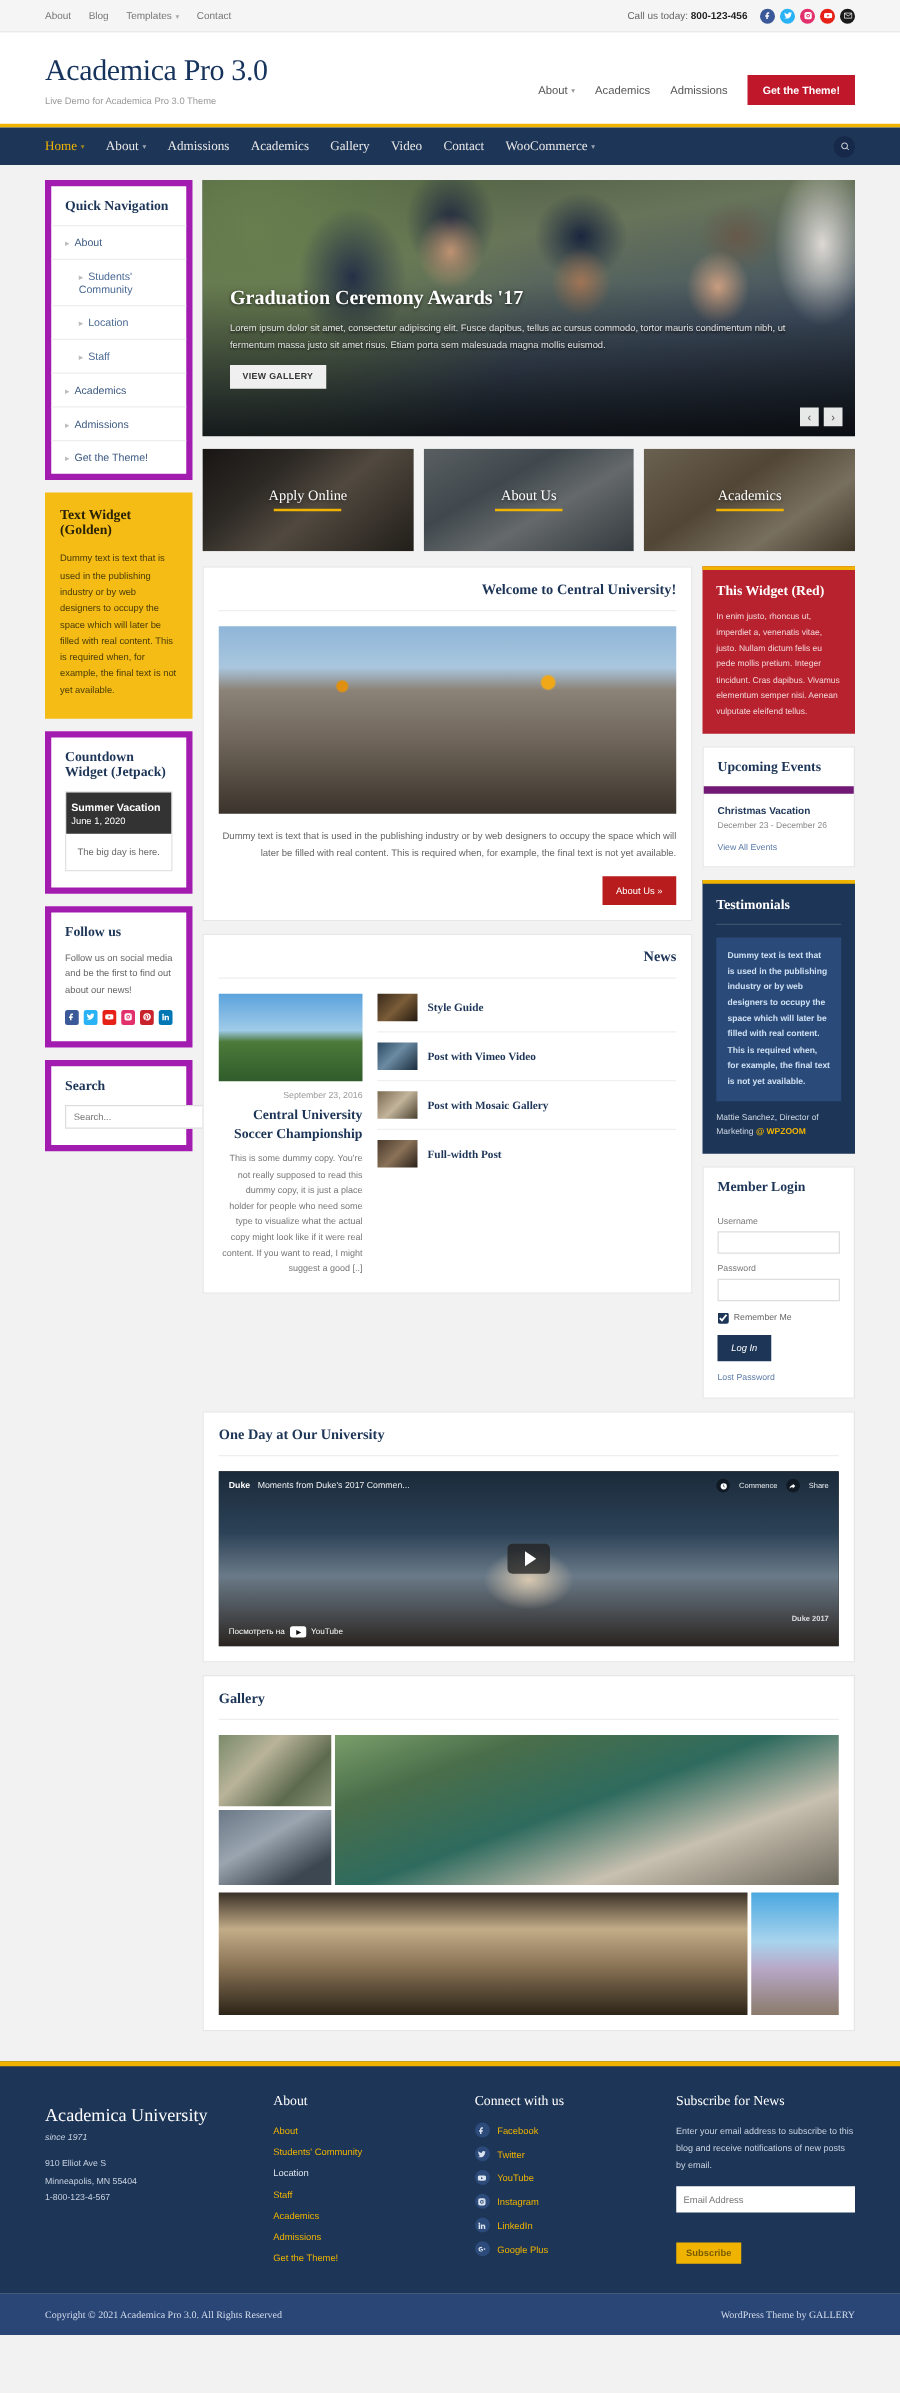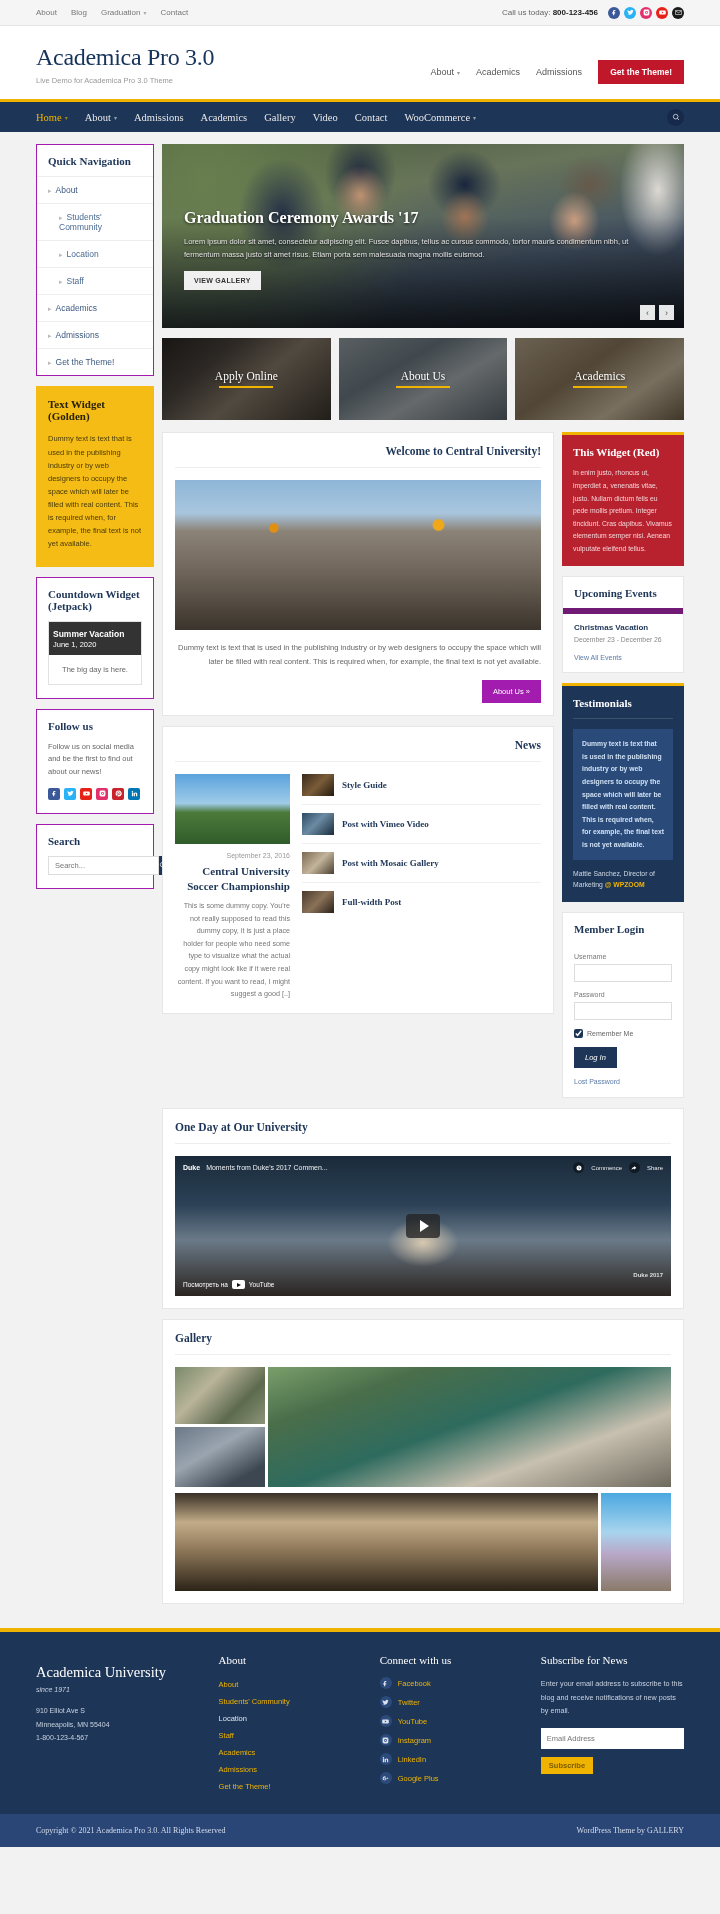--- a/index.html
+++ b/index.html
@@ -84,21 +84,21 @@
     background: #16294a; display: flex; align-items: center; justify-content: center;
     cursor: pointer;
   }
   .nav-search svg { width: 8px; height: 8px; stroke: #fff; fill: none; stroke-width: 2; }
 
   
   .wrap { display: flex; padding: 12px 36px 0 36px; gap: 8px; align-items: flex-start; }
   .col-left { width: 118px; flex: none; }
   .col-main { flex: 1; }
 
-  .widget { background: #fff; border: 1px solid #a21caf; margin-bottom: 10px; }
+  .widget { background: #fff; border: 5px solid #a21caf; margin-bottom: 10px; }
   .widget-title {
     font-family: "Liberation Serif", serif;
     font-size: 11px; color: #1d3557; font-weight: bold;
     padding: 10px 11px 9px 11px;
   }
   .qnav { list-style: none; }
   .qnav li { border-top: 1px solid #eee; }
   .qnav a {
     display: block; padding: 8px 11px; color: #3d5a80;
     text-decoration: none; font-size: 8.5px;
@@ -129,21 +129,21 @@
     background: #fff; outline: none;
   }
   .search-btn {
     width: 20px; height: 19px; background: #1d3557; border: none;
     display: flex; align-items: center; justify-content: center; cursor: pointer;
   }
   .search-btn svg { width: 8px; height: 8px; stroke: #fff; fill: none; stroke-width: 2; }
 
   
   .slider {
-    position: relative; height: 184px; overflow: hidden;
+    position: relative; height: 205px; overflow: hidden;
     background: linear-gradient(160deg,#3d4f3a 0%,#5a6b55 25%,#7d8a6e 45%,#4a5a66 70%,#2c3a48 100%);
     margin-bottom: 10px;
   }
   .slider-photo {
     position: absolute; inset: 0;
     background:
       radial-gradient(ellipse 70px 90px at 23% 38%, #27324a 0%, transparent 62%),
       radial-gradient(ellipse 46px 52px at 38% 28%, #c89a78 0%, transparent 58%),
       radial-gradient(ellipse 58px 70px at 38% 16%, #222c42 0%, transparent 62%),
       radial-gradient(ellipse 44px 50px at 58% 40%, #a87a5a 0%, transparent 55%),
@@ -206,21 +206,21 @@
   .welcome-img {
     height: 150px; width: 100%;
     background:
       radial-gradient(circle 11px at 72% 30%, #f0a818 0%, #f0a818 45%, transparent 60%),
       radial-gradient(circle 9px at 27% 32%, #e09010 0%, #e09010 45%, transparent 60%),
       linear-gradient(to bottom, #8fb6d8 0%, #a9c6de 22%, #8c8378 34%, #6e6459 62%, #3b342c 100%);
     margin-bottom: 11px;
   }
   .panel p.body { font-size: 7.6px; line-height: 1.85; color: #666; }
   .btn-navy {
-    display: inline-block; background: #a21caf; color: #fff; text-decoration: none;
+    display: inline-block; background: #b91c1c; color: #fff; text-decoration: none;
     font-size: 7.5px; padding: 7px 11px; margin-top: 11px;
   }
 
   
   .news-row { display: flex; gap: 12px; }
   .news-main { width: 115px; flex: none; }
   .news-thumb {
     width: 115px; height: 70px;
     background: linear-gradient(to bottom,#5ba3dd 0%,#9fcbe8 42%,#4c7a3a 55%,#2f5c2a 100%);
     margin-bottom: 8px;
@@ -342,21 +342,21 @@
   .f-social li { display: flex; align-items: center; gap: 6px; margin-bottom: 7px; }
   .f-social a { color: #f0b400; text-decoration: none; font-size: 7.5px; }
   .fsi { width: 12px; height: 12px; border-radius: 50%; background: #2c4a7a; display: flex; align-items: center; justify-content: center; flex: none; }
   .fsi svg { width: 7px; height: 7px; fill: #dbe4f0; }
   .f-sub p { font-size: 7.2px; color: #c8d2e0; line-height: 1.9; margin-bottom: 10px; }
   .f-sub input {
     width: 100%; height: 21px; border: none; padding: 0 6px; font-size: 7.5px;
     color: #999; font-family: "Liberation Sans", sans-serif; outline: none;
   }
   .sub-btn {
-    margin-top: 8px; background: #f0b400; color: #7a5c00; border: none;
+    margin-top: 24px; background: #f0b400; color: #7a5c00; border: none;
     font-size: 7.5px; font-weight: bold; padding: 4px 8px; cursor: pointer;
     font-family: "Liberation Sans", sans-serif;
   }
   .copybar {
     background: #2a4677; padding: 12px 36px; display: flex; align-items: center;
   }
   .copybar span, .copybar a {
     font-family: "Liberation Serif", serif; font-size: 8px; color: #d4dcea; text-decoration: none;
   }
   .copybar .right { margin-left: auto; }
@@ -366,21 +366,21 @@
 
 <div class="topbar">
   <nav class="topbar-nav">
     <a>
         <span>About</span>
       </a>
     <a>
         <span>Blog</span>
       </a>
     <a>
-        <span>Graduation</span>
+        <span>Templates</span>
         <span class="caret">▾</span>
       </a>
     <a>
         <span>Contact</span>
       </a>
   </nav>
   <div class="topbar-right">
     <div class="call-text">
       <span>Call us today:</span>
       <b>800-123-456</b>

